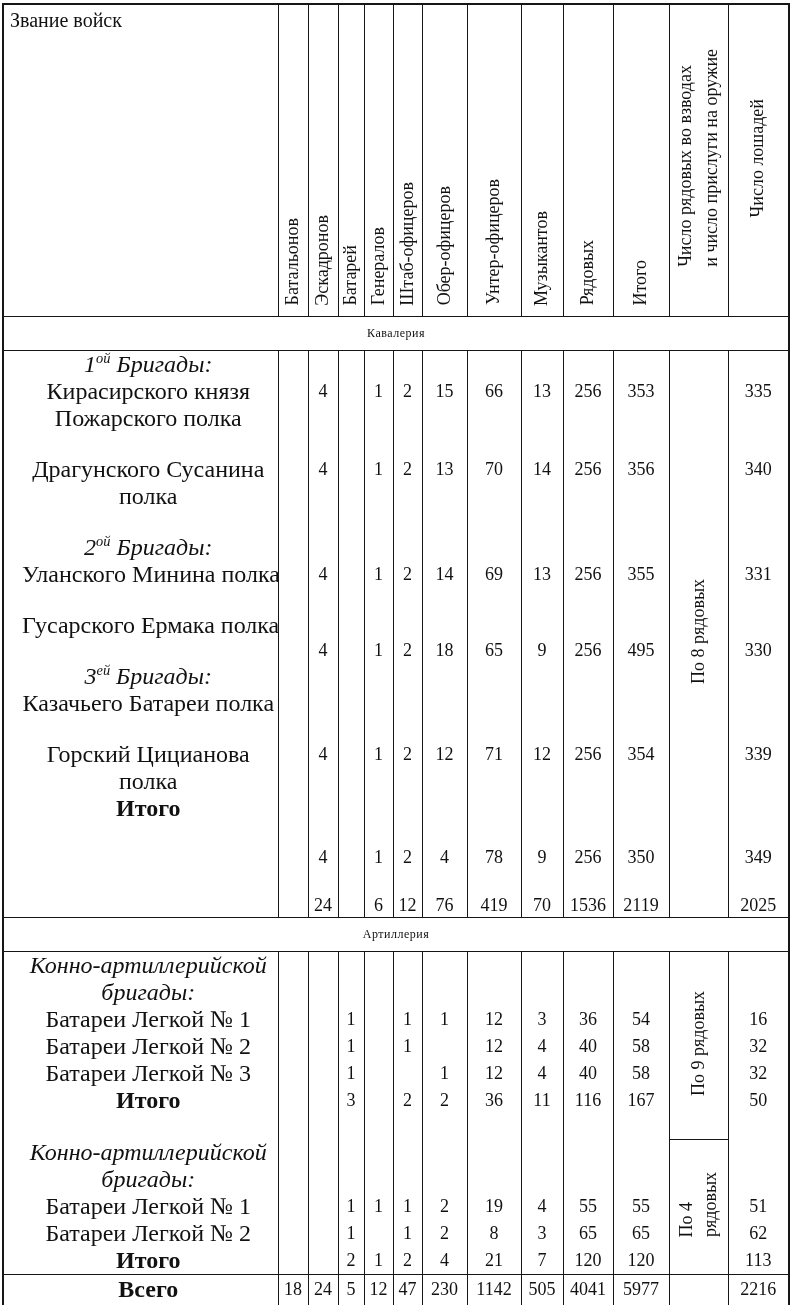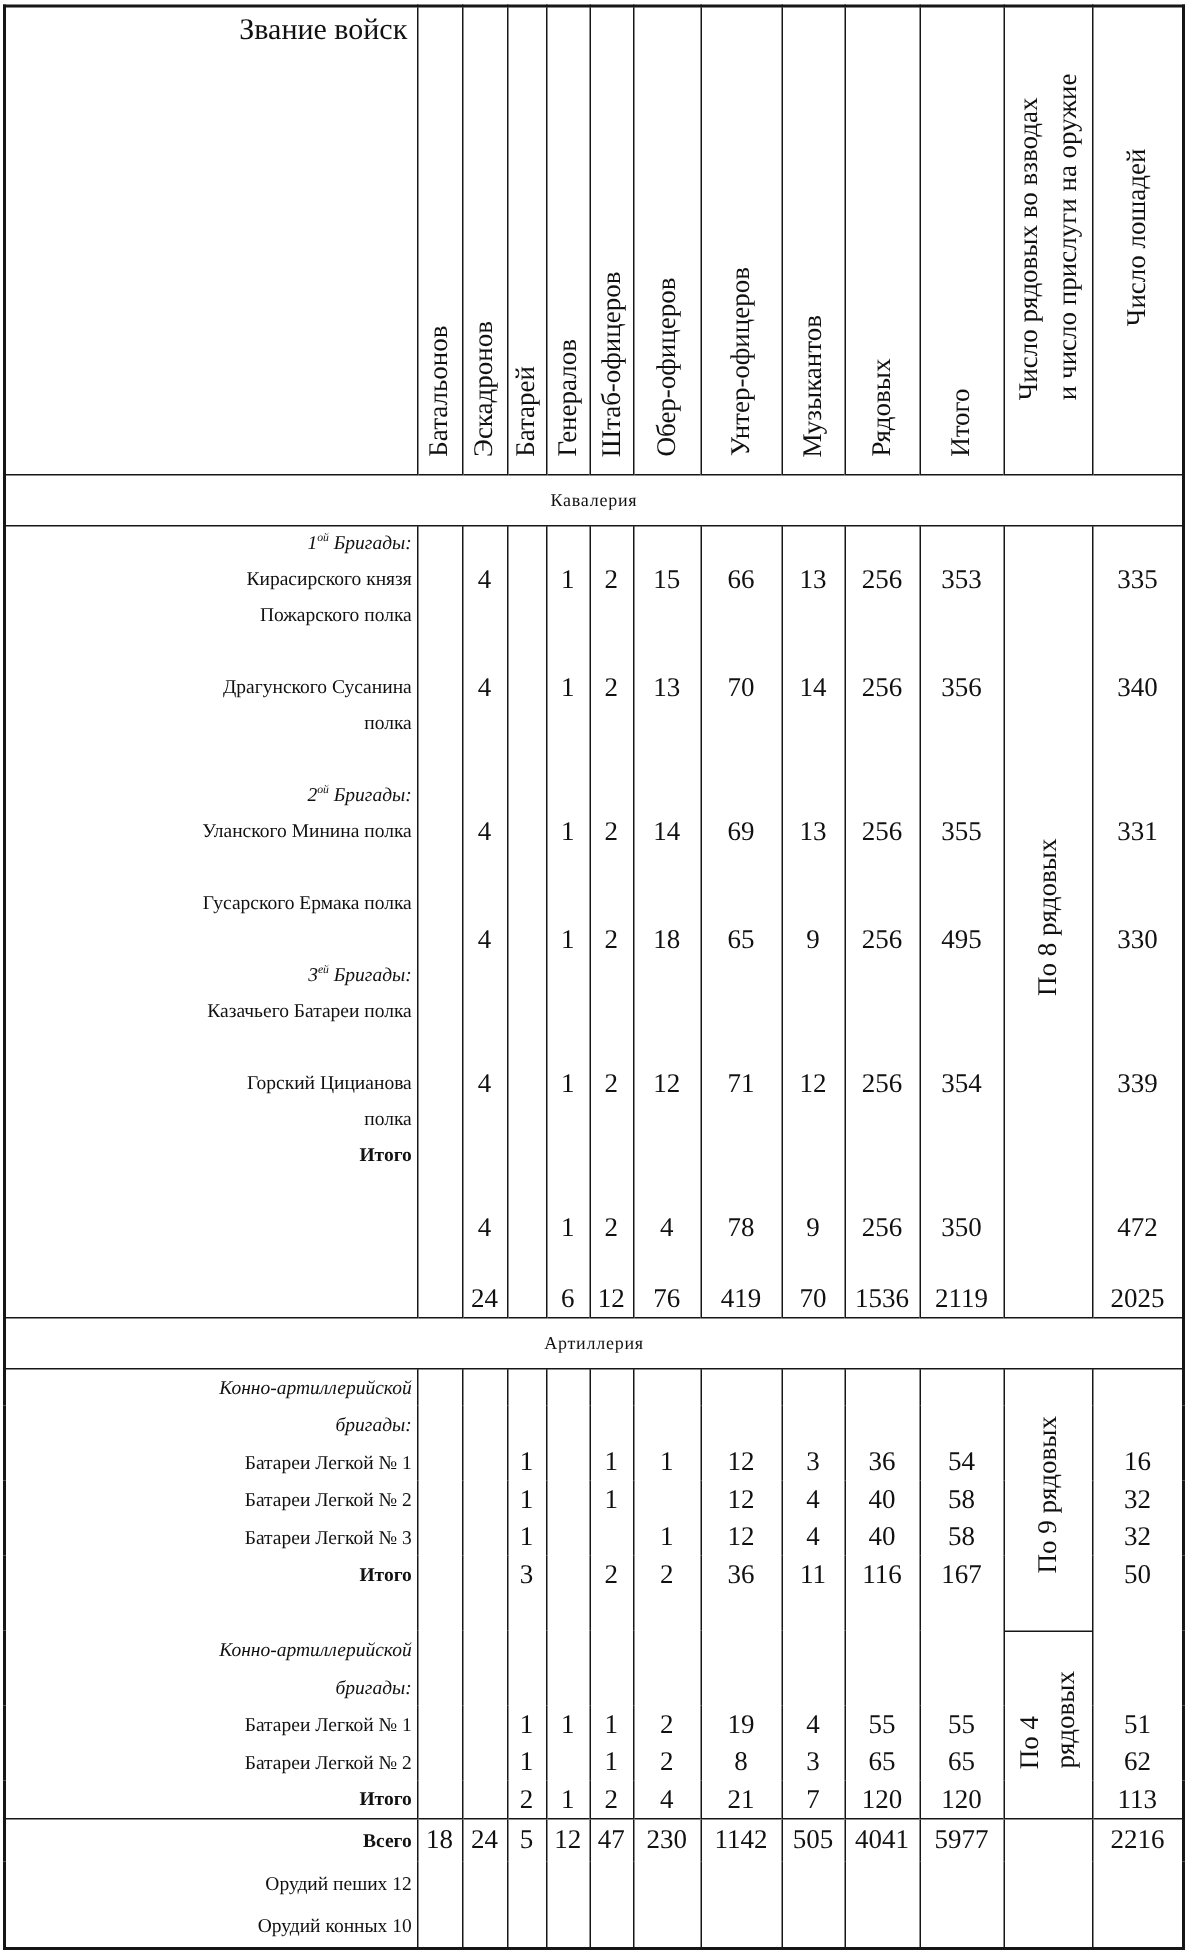--- a/index.html
+++ b/index.html
@@ -25,21 +25,21 @@
     padding: 0;
     font-weight: normal;
     overflow: hidden;
   }
   th:first-child, td:first-child { border-left: none; }
 
   
   thead tr { height: 312px; }
   th.title-col {
     vertical-align: top;
-    text-align: right;
+    text-align: left;
     padding: 4px 6px;
     font-size: 20px;
   }
   th.vcol {
     vertical-align: bottom;
     text-align: center;
     padding-bottom: 6px;
   }
   th.platoon-col, th.horses-col {
     vertical-align: middle;
@@ -60,23 +60,23 @@
   tbody.band td {
     text-align: center;
     font-size: 12px;
     letter-spacing: 0.5px;
     border-top: 1.5px solid #161616;
     border-bottom: 1.5px solid #161616;
   }
 
   
   tbody.sec td.label {
-    text-align: right;
+    text-align: center;
     padding: 0 3px 0 18px;
-    font-size: 13px;
+    font-size: 24px;
     white-space: nowrap;
   }
   tbody.sec td.label.italic { font-style: italic; }
   tbody.sec td.label.bold { font-weight: bold; }
   tbody.sec td.label sup { font-size: 0.6em; font-style: italic; line-height: 0; }
   tbody.sec td.num {
     text-align: center;
     font-size: 18px;
   }
   td.note-cell {
@@ -409,21 +409,21 @@
           <td class="num"></td>
           <td class="num">4</td>
           <td class="num"></td>
           <td class="num">1</td>
           <td class="num">2</td>
           <td class="num">4</td>
           <td class="num">78</td>
           <td class="num">9</td>
           <td class="num">256</td>
           <td class="num">350</td>
-          <td class="num">472</td>
+          <td class="num">349</td>
         </tr>
         <tr>
           <td class="label"></td>
           <td class="num"></td>
           <td class="num"></td>
           <td class="num"></td>
           <td class="num"></td>
           <td class="num"></td>
           <td class="num"></td>
           <td class="num"></td>

